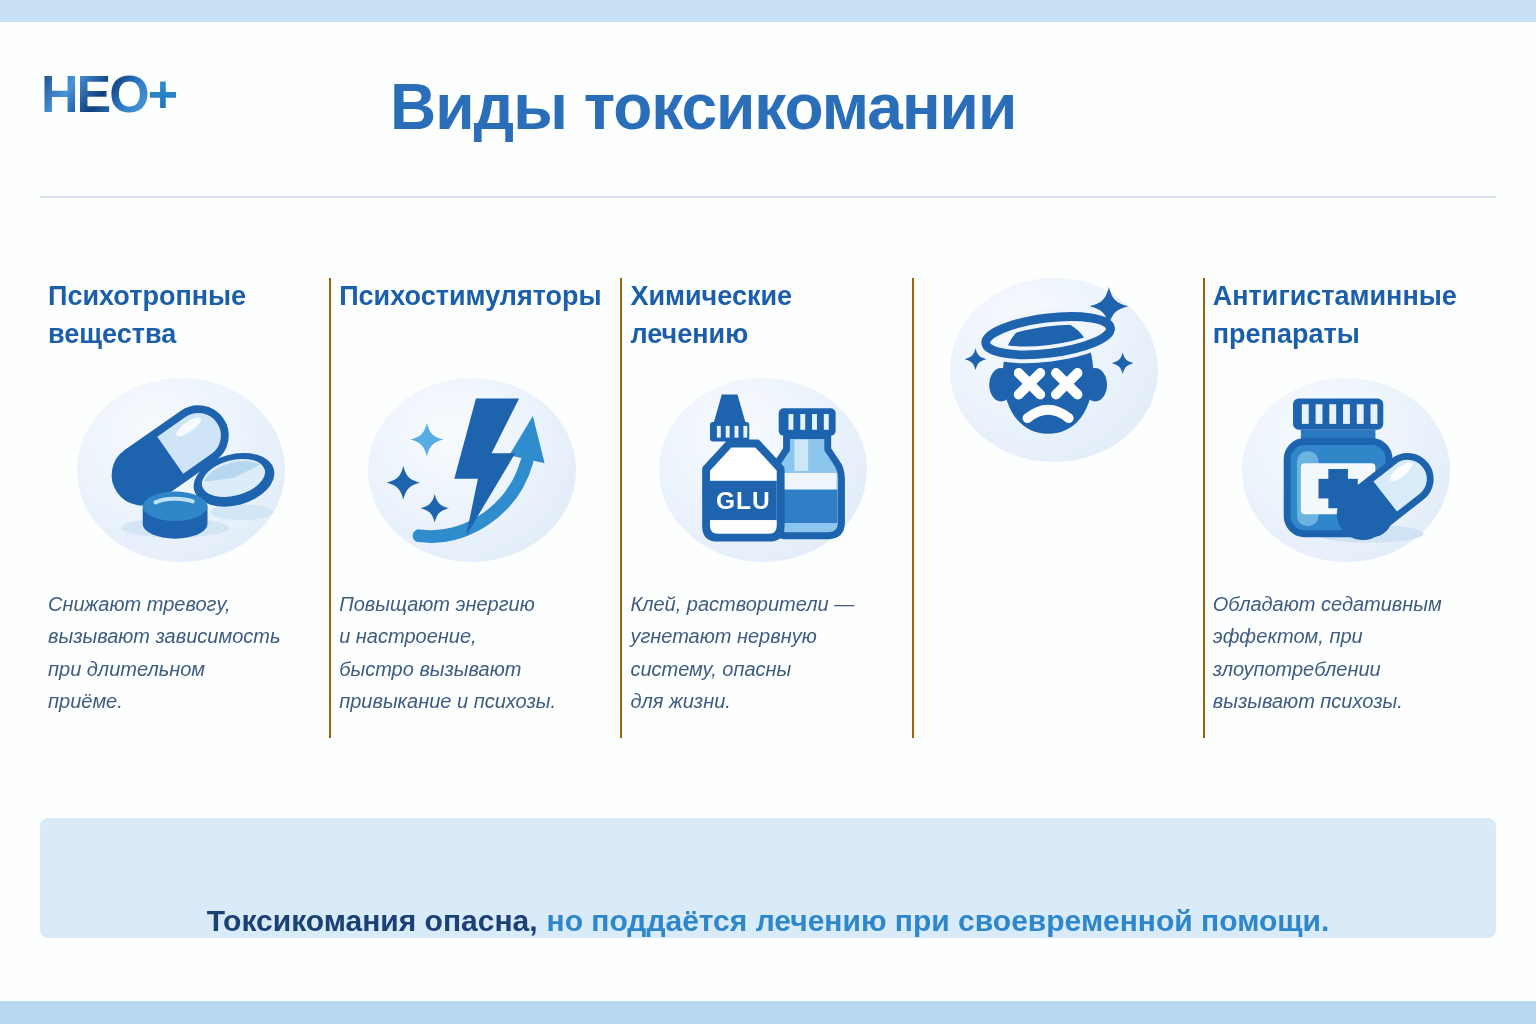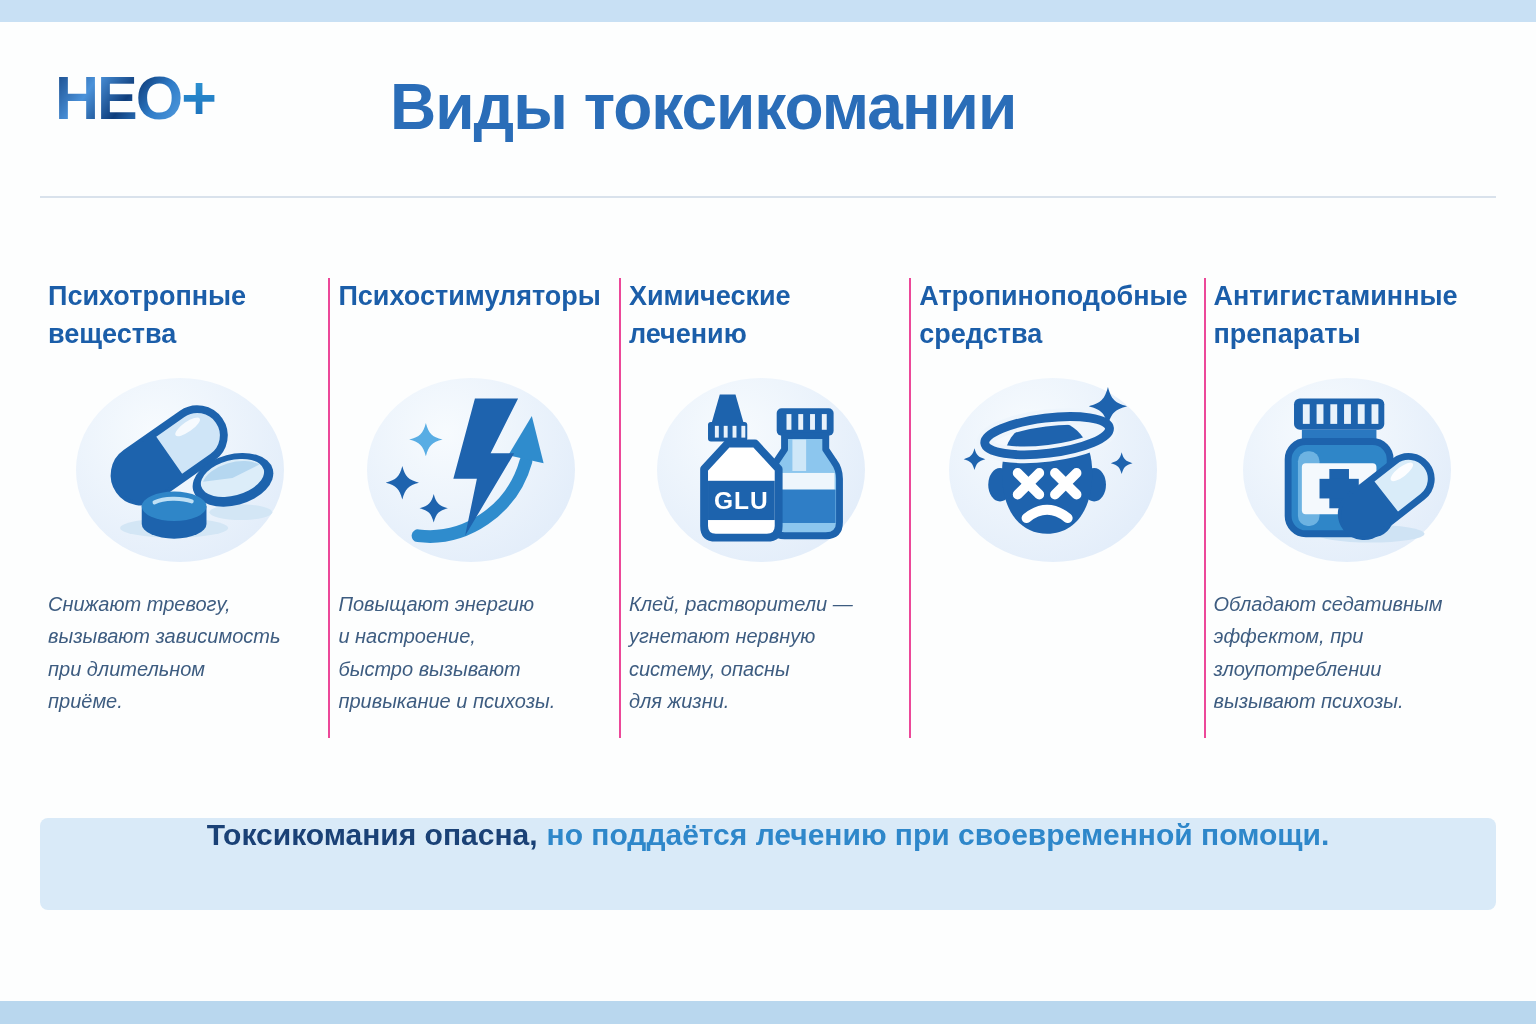--- a/index.html
+++ b/index.html
@@ -8,22 +8,22 @@
     position:relative;
     font-family:"Liberation Sans", sans-serif;
     background:#fdfefe;
   }
   .stripe { position:absolute; left:0; width:1536px; }
   .stripe-top { top:0; height:22px; background:#c8e0f4; }
   .stripe-bottom { bottom:0; height:23px; background:#b9d7ee; }
 
   
   .logo {
-    position:absolute; left:55px; top:68px;
-    font-size:61px; font-weight:800; letter-spacing:-2px;
+    position:absolute; left:41px; top:68px;
+    font-size:52px; font-weight:800; letter-spacing:-2px;
     line-height:1;
   }
   .logo-neo {
     background:linear-gradient(125deg,#12407e 0%,#4a92da 30%,#0f3e7c 55%,#2f7cc8 75%,#5ba2e2 100%);
     -webkit-background-clip:text; background-clip:text; color:transparent;
   }
   .logo-plus {
     background:linear-gradient(180deg,#35a0da 0%,#1565b5 100%);
     -webkit-background-clip:text; background-clip:text; color:transparent;
     font-weight:800;
@@ -37,21 +37,21 @@
     position:absolute; top:196px; left:40px; width:1456px; height:2px;
     background:#d9e2ec;
   }
 
   
   .columns {
     position:absolute; top:278px; left:40px; width:1456px; height:460px;
     display:grid; grid-template-columns:repeat(5,1fr);
   }
   .column {
-    border-right:2px solid #ec4899;
+    border-right:2px solid #a16207;
     padding:0 16px 0 8px;
   }
   .column:last-child { border-right:none; }
   .col-heading {
     height:100px;
     font-size:27px; font-weight:700; line-height:1.4;
     color:#1b5ea9; white-space:pre-line;
   }
   .icon-ellipse {
     width:208px; height:184px; margin:0 auto;
@@ -60,23 +60,23 @@
   }
   .icon-ellipse svg { display:block; width:100%; height:100%; }
   .col-desc {
     margin-top:26px;
     font-size:20px; line-height:1.62;
     color:#3d5c80; white-space:pre-line;font-style:italic;
   }
 
   
   .banner {
-    position:absolute; top:818px; left:40px; width:1456px; height:92px;
+    position:absolute; top:818px; left:40px; width:1456px; height:120px;
     background:#d9eaf8; border-radius:8px;
-    display:flex; align-items:flex-start; justify-content:center;
+    display:flex; align-items:flex-end; justify-content:center;
     font-size:30px; font-weight:700;
   }
   .banner-highlight { color:#1a4176; }
   .banner-rest { color:#2e87ca; margin-left:9px; }
 </style>
 </head>
 <body>
 
 <div class="stripe stripe-top"></div>
 <div class="stripe stripe-bottom"></div>
@@ -166,22 +166,20 @@
         <text x="86" y="133" text-anchor="middle" font-family="Liberation Sans, sans-serif" font-size="25" font-weight="bold" letter-spacing="1" fill="#ffffff">GLU</text>
       </svg>
     </div>
     <div class="col-desc">Клей, растворители —
 угнетают нервную
 систему, опасны
 для жизни.</div>
   </div>
 
   <div class="column">
-    <div class="col-heading">Атропиноподобные
-средства</div>
     <div class="icon-ellipse">
       <svg viewBox="0 0 212 186" xmlns="http://www.w3.org/2000/svg">
         <ellipse cx="52" cy="108" rx="12" ry="17" fill="#1e63ae"></ellipse>
         <ellipse cx="148" cy="108" rx="12" ry="17" fill="#1e63ae"></ellipse>
         <path d="M100,42 C129,42 146,62 146,96 C146,134 128,158 100,158 C72,158 54,134 54,96 C54,62 71,42 100,42 Z" fill="#1e63ae"></path>
         <g transform="rotate(-7 100 58)">
           <ellipse cx="100" cy="58" rx="64" ry="18" fill="none" stroke="#eef5fc" stroke-width="17"></ellipse>
           <ellipse cx="100" cy="58" rx="64" ry="18" fill="none" stroke="#1e63ae" stroke-width="9"></ellipse>
         </g>
         <g stroke="#ffffff" stroke-width="10" stroke-linecap="round">

